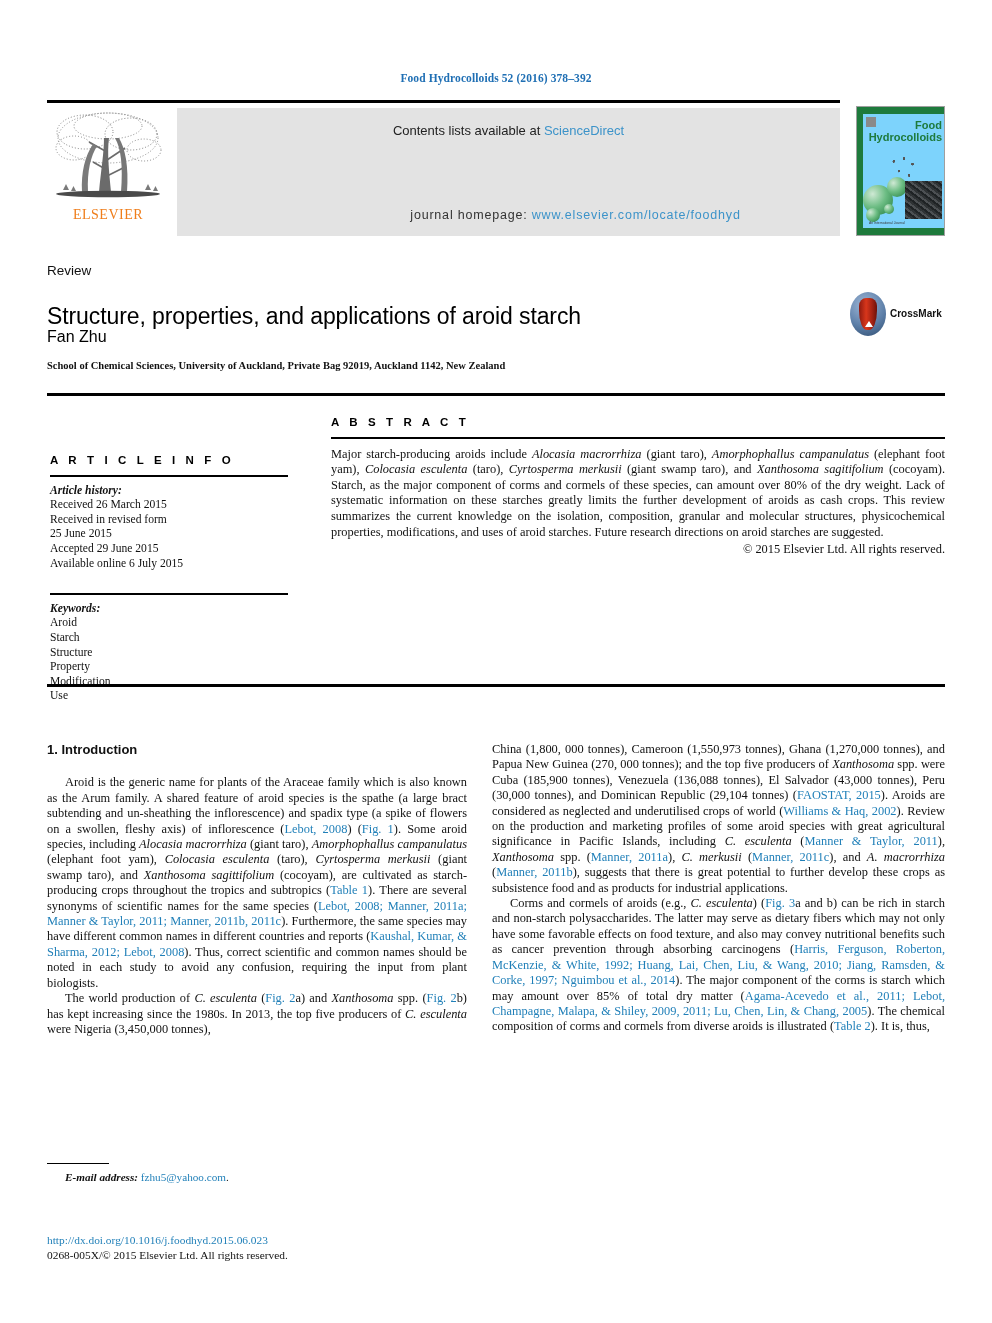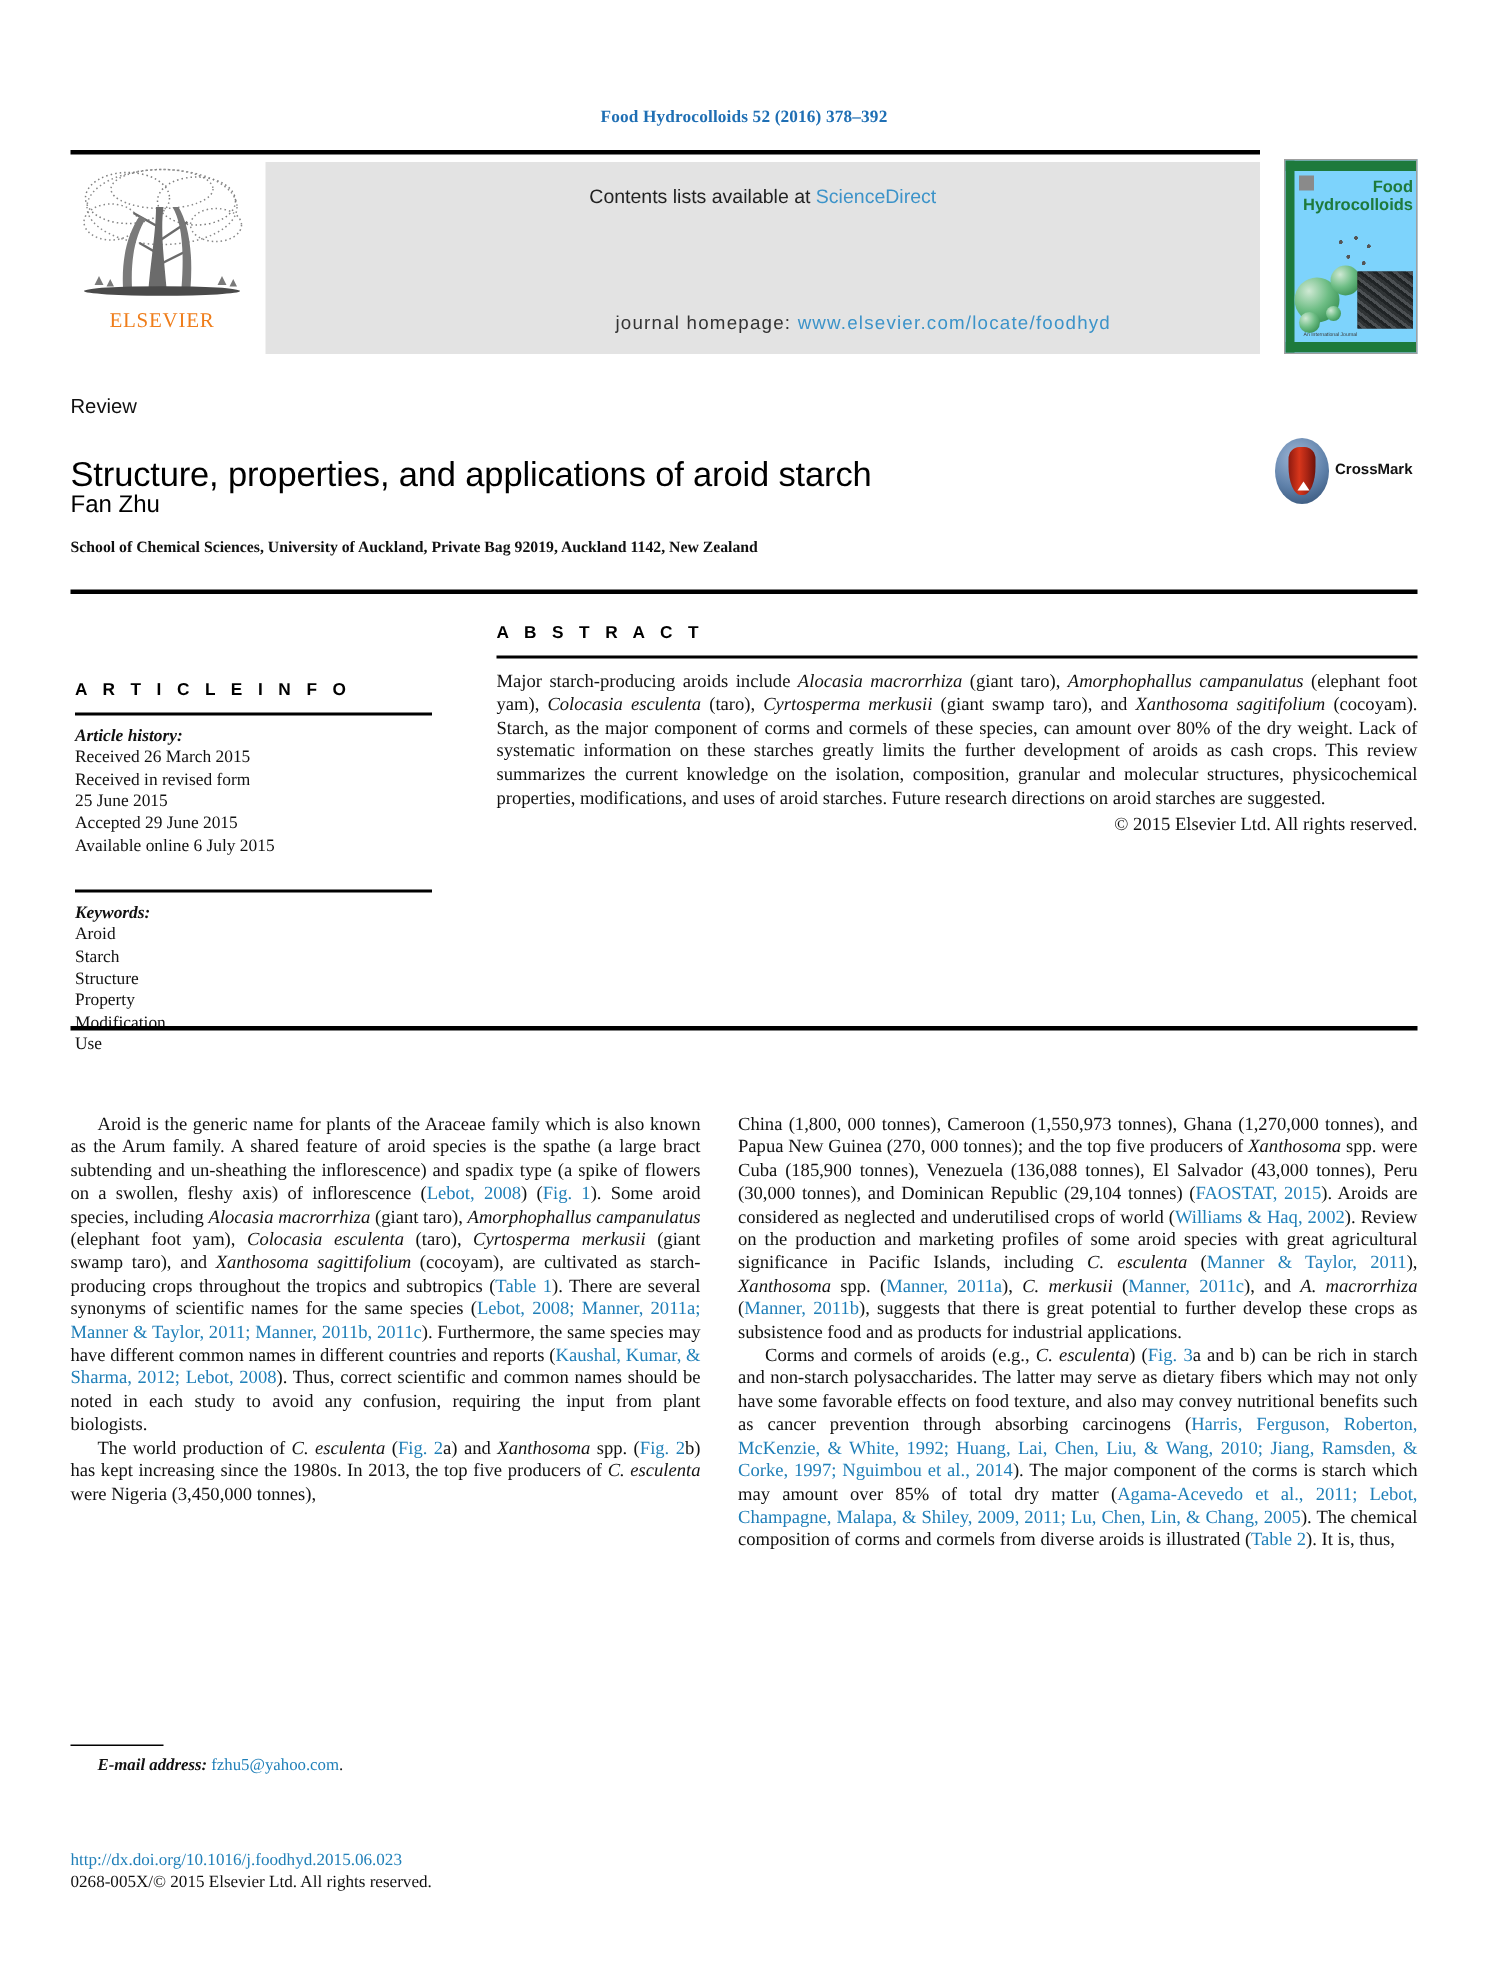--- a/index.html
+++ b/index.html
@@ -509,20 +509,21 @@
   <div class="col-abstract">
     <div class="sec-head">A B S T R A C T</div>
     <div class="abs-rule"></div>
     <div class="abs-text">Major starch-producing aroids include <i>Alocasia macrorrhiza</i> (giant taro), <i>Amorphophallus campanulatus</i> (elephant foot yam), <i>Colocasia esculenta</i> (taro), <i>Cyrtosperma merkusii</i> (giant swamp taro), and <i>Xanthosoma sagitifolium</i> (cocoyam). Starch, as the major component of corms and cormels of these species, can amount over 80% of the dry weight. Lack of systematic information on these starches greatly limits the further development of aroids as cash crops. This review summarizes the current knowledge on the isolation, composition, granular and molecular structures, physicochemical properties, modifications, and uses of aroid starches. Future research directions on aroid starches are suggested.</div>
     <div class="abs-copy">© 2015 Elsevier Ltd. All rights reserved.</div>
   </div>
 
   <div class="rule-thick" style="left:47px; top:684px; width:898px;"></div>
 
   <div class="body-col left">
+    <h2>1. Introduction</h2>
     <p>Aroid is the generic name for plants of the Araceae family which is also known as the Arum family. A shared feature of aroid species is the spathe (a large bract subtending and un-sheathing the inflorescence) and spadix type (a spike of flowers on a swollen, fleshy axis) of inflorescence (<span class="ref">Lebot, 2008</span>) (<span class="ref">Fig. 1</span>). Some aroid species, including <i>Alocasia macrorrhiza</i> (giant taro), <i>Amorphophallus campanulatus</i> (elephant foot yam), <i>Colocasia esculenta</i> (taro), <i>Cyrtosperma merkusii</i> (giant swamp taro), and <i>Xanthosoma sagittifolium</i> (cocoyam), are cultivated as starch-producing crops throughout the tropics and subtropics (<span class="ref">Table 1</span>). There are several synonyms of scientific names for the same species (<span class="ref">Lebot, 2008; Manner, 2011a; Manner &amp; Taylor, 2011; Manner, 2011b, 2011c</span>). Furthermore, the same species may have different common names in different countries and reports (<span class="ref">Kaushal, Kumar, &amp; Sharma, 2012; Lebot, 2008</span>). Thus, correct scientific and common names should be noted in each study to avoid any confusion, requiring the input from plant biologists.</p>
     <p>The world production of <i>C. esculenta</i> (<span class="ref">Fig. 2</span>a) and <i>Xanthosoma</i> spp. (<span class="ref">Fig. 2</span>b) has kept increasing since the 1980s. In 2013, the top five producers of <i>C. esculenta</i> were Nigeria (3,450,000 tonnes),</p>
   </div>
 
   <div class="body-col right">
     <p class="noindent">China (1,800, 000 tonnes), Cameroon (1,550,973 tonnes), Ghana (1,270,000 tonnes), and Papua New Guinea (270, 000 tonnes); and the top five producers of <i>Xanthosoma</i> spp. were Cuba (185,900 tonnes), Venezuela (136,088 tonnes), El Salvador (43,000 tonnes), Peru (30,000 tonnes), and Dominican Republic (29,104 tonnes) (<span class="ref">FAOSTAT, 2015</span>). Aroids are considered as neglected and underutilised crops of world (<span class="ref">Williams &amp; Haq, 2002</span>). Review on the production and marketing profiles of some aroid species with great agricultural significance in Pacific Islands, including <i>C. esculenta</i> (<span class="ref">Manner &amp; Taylor, 2011</span>), <i>Xanthosoma</i> spp. (<span class="ref">Manner, 2011a</span>), <i>C. merkusii</i> (<span class="ref">Manner, 2011c</span>), and <i>A. macrorrhiza</i> (<span class="ref">Manner, 2011b</span>), suggests that there is great potential to further develop these crops as subsistence food and as products for industrial applications.</p>
     <p>Corms and cormels of aroids (e.g., <i>C. esculenta</i>) (<span class="ref">Fig. 3</span>a and b) can be rich in starch and non-starch polysaccharides. The latter may serve as dietary fibers which may not only have some favorable effects on food texture, and also may convey nutritional benefits such as cancer prevention through absorbing carcinogens (<span class="ref">Harris, Ferguson, Roberton, McKenzie, &amp; White, 1992; Huang, Lai, Chen, Liu, &amp; Wang, 2010; Jiang, Ramsden, &amp; Corke, 1997; Nguimbou et al., 2014</span>). The major component of the corms is starch which may amount over 85% of total dry matter (<span class="ref">Agama-Acevedo et al., 2011; Lebot, Champagne, Malapa, &amp; Shiley, 2009, 2011; Lu, Chen, Lin, &amp; Chang, 2005</span>). The chemical composition of corms and cormels from diverse aroids is illustrated (<span class="ref">Table 2</span>). It is, thus,</p>
   </div>
 
   <div class="footnote">

